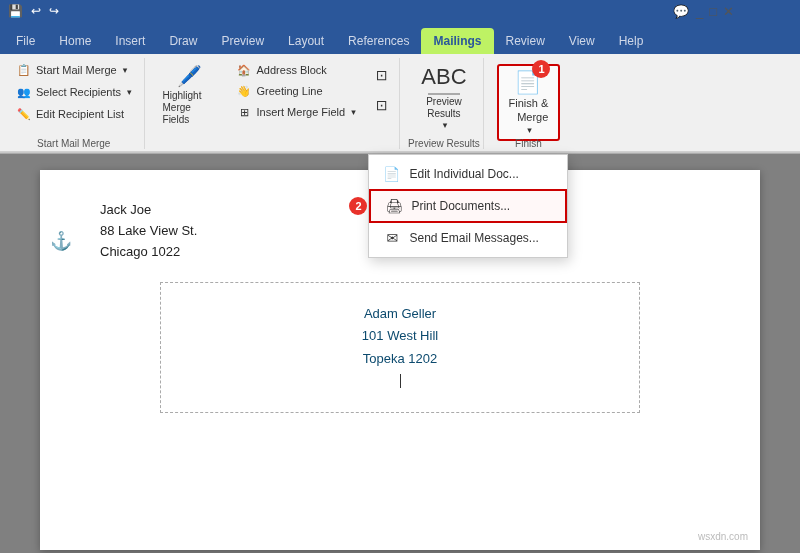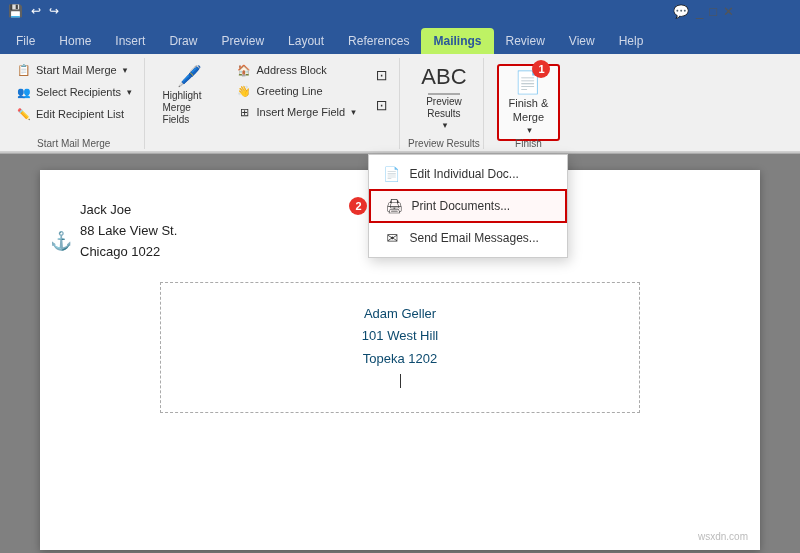--- a/index.html
+++ b/index.html
@@ -157,21 +157,21 @@
   </div>
 
   <div class="ribbon-group" style="min-width:80px; position:relative;">
 
     <div style="position:absolute; top:2px; right:18px; z-index:10;">
       <div class="num-badge">1</div>
     </div>
     <div class="ribbon-buttons" style="padding-bottom:14px; align-items:center;">
       <div class="finish-merge-btn" style="margin-top:4px;">
         <div style="font-size:22px;">📄</div>
-        <span style="font-size:11px; text-align:center; line-height:1.3;">Finish &amp;<br>Merge</span>
+        <span style="font-size:11px; text-align:right; line-height:1.3;">Finish &amp;<br>Merge</span>
         <span class="chevron">▾</span>
       </div>
     </div>
     <span class="ribbon-group-label">Finish</span>
 
     <div class="dropdown-menu">
       <div class="menu-item">
         <span class="menu-icon">📄</span>
         <span>Edit Individual Doc...</span>
       </div>
@@ -191,21 +191,21 @@
 
 </div>
 
 <div style="height:2px; background:#c8c8c8; border-bottom:1px solid #aaa;"></div>
 
 <div class="doc-area">
   <div class="doc-page">
 
     <span class="anchor-icon">⚓</span>
 
-    <div class="address-block" style="">
+    <div class="address-block" style="margin-left:20px;">
       <div>Jack Joe</div>
       <div>88 Lake View St.</div>
       <div>Chicago 1022</div>
     </div>
 
     <div class="envelope-area">
       <div class="envelope-address">
         <div>Adam Geller</div>
         <div>101 West Hill</div>
         <div>Topeka 1202</div>

